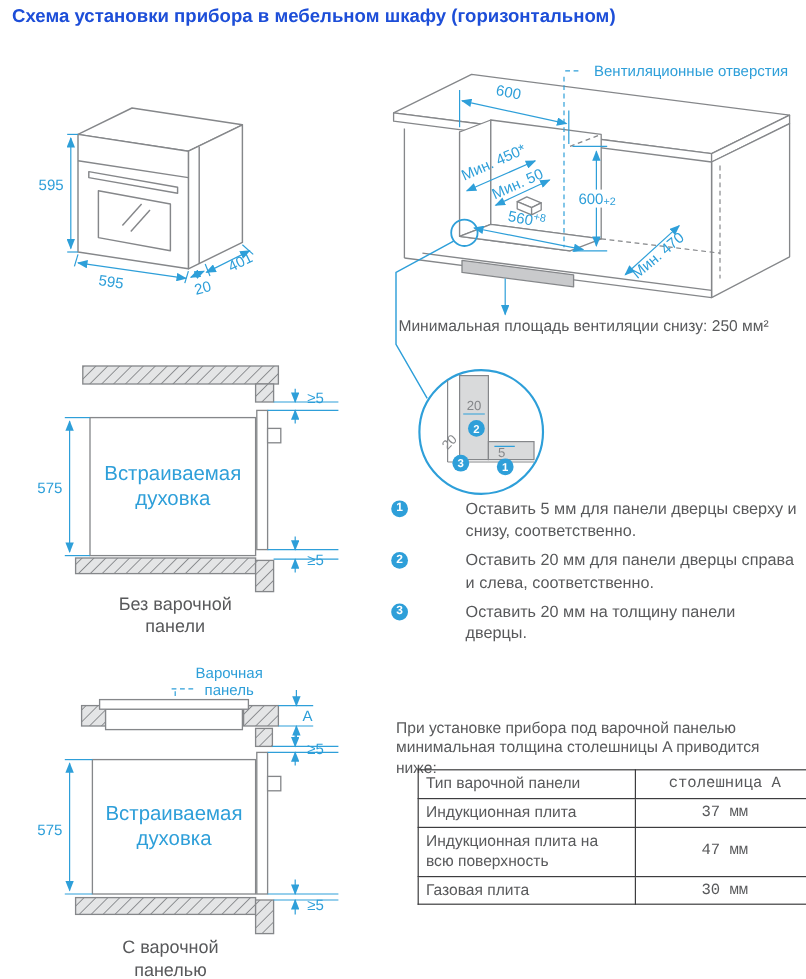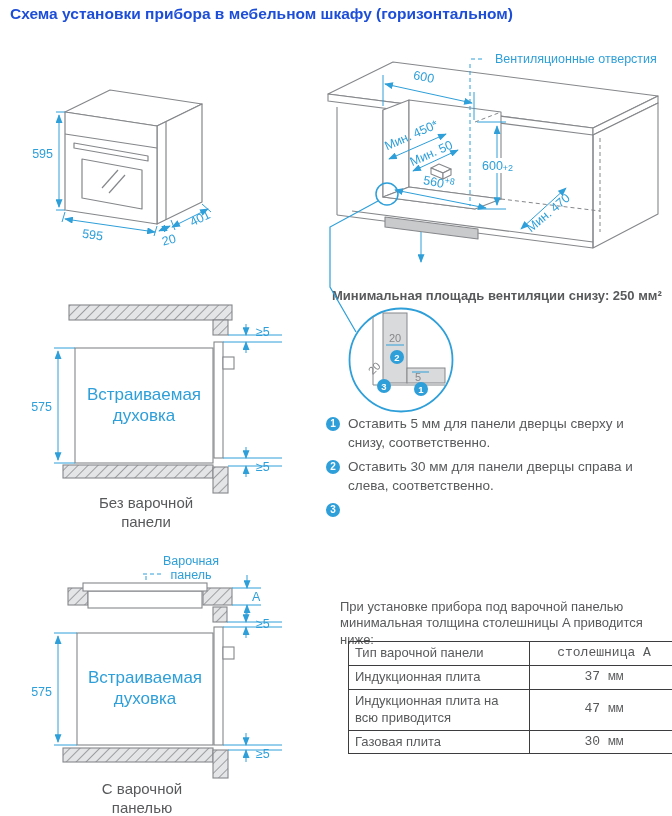--- a/index.html
+++ b/index.html
@@ -7,28 +7,28 @@
        font-family:"Liberation Sans",sans-serif;color:#58595b;overflow:hidden;}
   .abs{position:absolute;}
   .title{left:10px;top:5px;font-size:15.5px;font-weight:bold;color:#1d4ed8;width:640px;}
   svg text{font-family:"Liberation Sans",sans-serif;}
   .dimt{fill:#2e9fd9;font-size:12.5px;}
   .dimt-sm{font-size:9px;}
   .ovlab{fill:#2e9fd9;font-size:17px;}
   .capt{fill:#58595b;font-size:15px;}
   .grayt{fill:#85878a;font-size:11px;}
   .note{font-size:13px;color:#58595b;}
-  .vent-note{left:332px;top:288px;width:330px;font-weight:bold;}
-  .intro{left:340px;top:599px;width:332px;line-height:1.25;}
+  .vent-note{left:332px;top:264px;width:330px;}
+  .intro{left:330px;top:599px;width:332px;line-height:1.25;}
   .notes{left:326px;top:415px;width:338px;}
   .note-item{display:flex;margin-bottom:5px;}
   .badge{width:14px;height:14px;border-radius:50%;background:#2e9fd9;color:#fff;
          font-size:10px;font-weight:bold;text-align:center;line-height:14px;
          flex:0 0 14px;margin:2px 8px 0 0;}
-  .note-text{font-size:13.5px;line-height:1.4;}
+  .note-text{font-size:13.5px;line-height:1.4;margin-left:40px;}
   .hobtable{left:348px;top:641px;border-collapse:collapse;table-layout:fixed;
             width:331px;font-size:13px;color:#58595b;}
   .hobtable td,.hobtable th{border:1px solid #3d3d3f;padding:3px 6px;font-weight:normal;
             line-height:1.3;}
   .hobtable .c1{width:168px;text-align:left;}
   .hobtable .c2{text-align:center;font-family:Liberation Mono, monospace;}
 </style>
 </head>
 <body>
 
@@ -153,24 +153,25 @@
   </g>
 </svg>
 
 <div class="abs notes">
   <div class="note-item">
     <div class="badge">1</div>
     <div class="note-text">Оставить 5 мм для панели дверцы сверху и снизу, соответственно.</div>
   </div>
   <div class="note-item">
     <div class="badge">2</div>
-    <div class="note-text">Оставить 30 мм для панели дверцы справа и слева, соответственно.</div>
+    <div class="note-text">Оставить 20 мм для панели дверцы справа и слева, соответственно.</div>
   </div>
   <div class="note-item">
     <div class="badge">3</div>
+    <div class="note-text">Оставить 20 мм на толщину панели дверцы.</div>
   </div>
 </div>
 
 <svg class="abs" style="left:30px;top:295px" width="280" height="240" viewBox="0 0 280 240">
   <defs>
     <pattern id="hA" patternUnits="userSpaceOnUse" width="7" height="7" patternTransform="rotate(45)">
       <rect width="7" height="7" fill="#e4e5e6"></rect>
       <line x1="0" y1="0" x2="0" y2="7" stroke="#85878a" stroke-width="1.5"></line>
     </pattern>
     <marker id="arA" viewBox="0 0 10 8" refX="9" refY="4" markerWidth="9" markerHeight="7" orient="auto-start-reverse">
@@ -267,21 +268,21 @@
   <tbody>
       <tr>
     <th class="c1">Тип варочной панели</th>
     <th class="c2">столешница A</th>
   </tr>
   <tr>
     <td class="c1">Индукционная плита</td>
     <td class="c2">37 мм</td>
   </tr>
   <tr>
-    <td class="c1">Индукционная плита на всю приводится</td>
+    <td class="c1">Индукционная плита на всю поверхность</td>
     <td class="c2">47 мм</td>
   </tr>
   <tr>
     <td class="c1">Газовая плита</td>
     <td class="c2">30 мм</td>
   </tr>
 </tbody>
   </table>
 
 </body></html>

